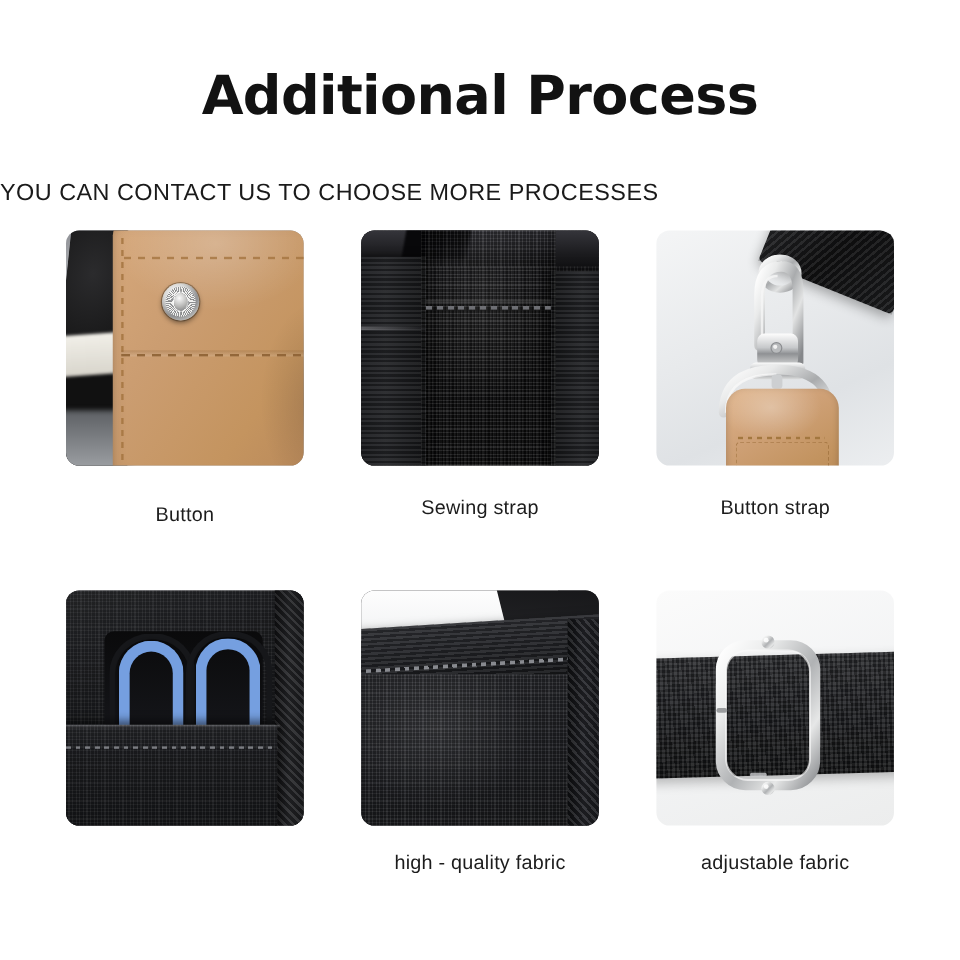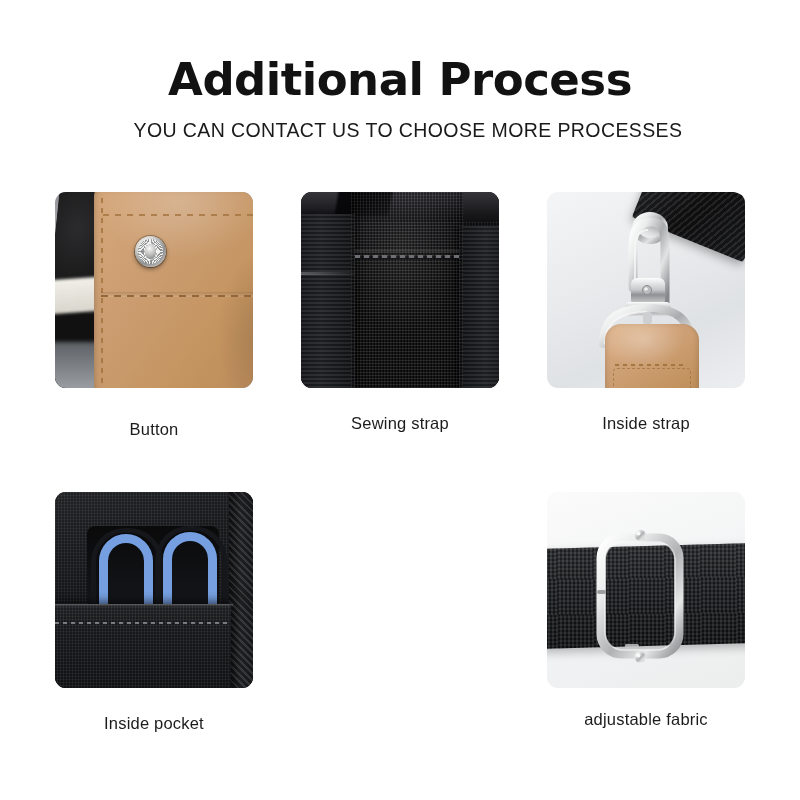--- a/index.html
+++ b/index.html
@@ -31,30 +31,28 @@
     font-size: 45px;
     line-height: 56px;
     font-weight: bold;
     letter-spacing: -0.5px;
     color: #121212;
     font-family: "DejaVu Sans", sans-serif;
   }
 
   .subtitle {
     position: absolute;
-    left: 0; top: 117px;
+    left: 0; top: 148px;
     width: 800px;
-    text-align: center;
     font-size: 19.5px;
     line-height: 26px;
     font-weight: 400;
     letter-spacing: 0.4px;
     color: #1a1a1a;
     font-family: "Liberation Sans", sans-serif;
-    padding-left: 16px;
   }
 
   
   .grid { position: absolute; left: 0; top: 0; width: 800px; height: 800px; }
 
   .cell { position: absolute; width: 198px; }
 
   .cell.c0 { left: 55px;  top: 192px; border-radius: 13px; }
   .cell.c1 { left: 301px; top: 192px; }
   .cell.c2 { left: 547px; top: 192px; }
@@ -498,39 +496,49 @@
           <path d="M56 152 Q56 116 100 116 Q144 116 144 152 L144 176" fill="none" stroke="url(#metal)" stroke-width="8" stroke-linecap="round"></path>
           <path d="M58 152 Q58 120 100 120" fill="none" stroke="#fafafa" stroke-width="2" opacity=".7"></path>
 
           <rect x="96" y="120" width="9" height="12" rx="3" fill="#cdcfd1"></rect>
         </svg>
 
         <div class="leathertab"></div>
         <div class="tabstitch2"></div>
         <div class="tabstitch"></div>
       </div>
-      <div class="caption">Inside strap</div>
+      <div class="caption">Button strap</div>
     </div>
 
     <div class="cell c3">
       <div class="photo p4">
         <div class="bg"></div>
         <div class="rightband"></div>
         <div class="slotdark"></div>
         <div class="clipshellA"></div>
         <div class="clipshellB"></div>
         <div class="clip clipA"></div>
         <div class="clip clipB"></div>
         <div class="pocketflap"></div>
         <div class="hemedge"></div>
         <div class="hemstitch"></div>
       </div>
-      <div class="caption">Inside pocket</div>
     </div>
 
+    <div class="cell c4">
+      <div class="photo p5">
+        <div class="white"></div>
+        <div class="blackblob"></div>
+        <div class="topstrap"></div>
+        <div class="topthread"></div>
+        <div class="body"></div>
+        <div class="sideband"></div>
+      </div>
+      <div class="caption">high - quality fabric</div>
+    </div>
 
     <div class="cell c5">
       <div class="photo p6">
         <div class="webbing"></div>
 
         <svg width="198" height="196" viewBox="0 0 198 196">
           <defs>
             <linearGradient id="bmetal" x1="0" y1="0" x2="1" y2="1">
               <stop offset="0" stop-color="#ffffff"></stop>
               <stop offset="0.25" stop-color="#ebecec"></stop>

